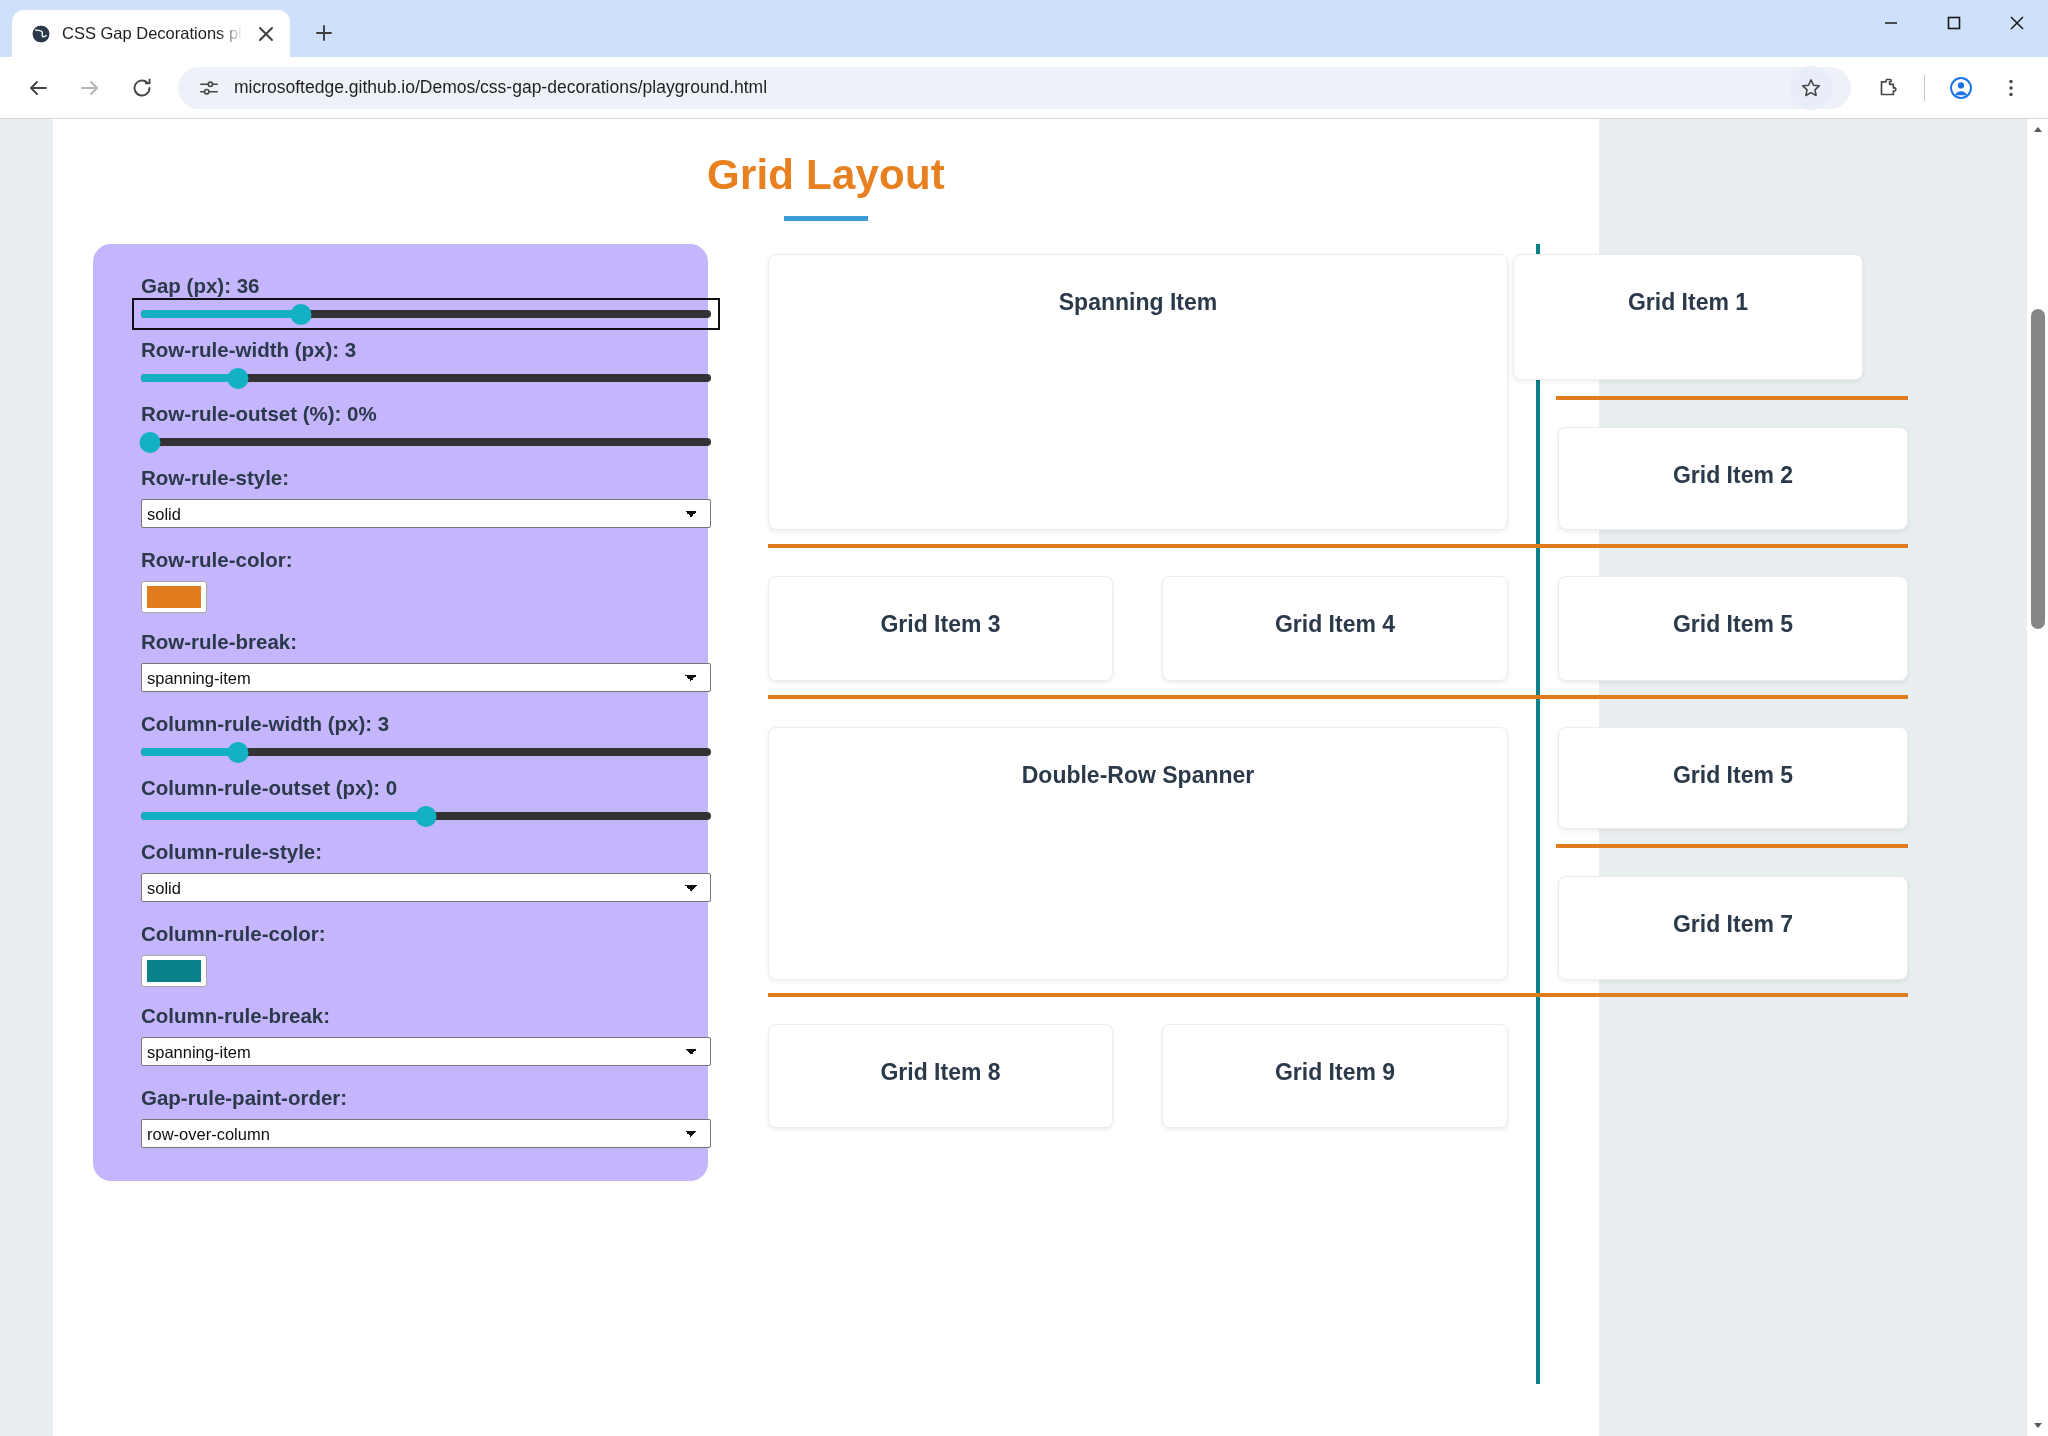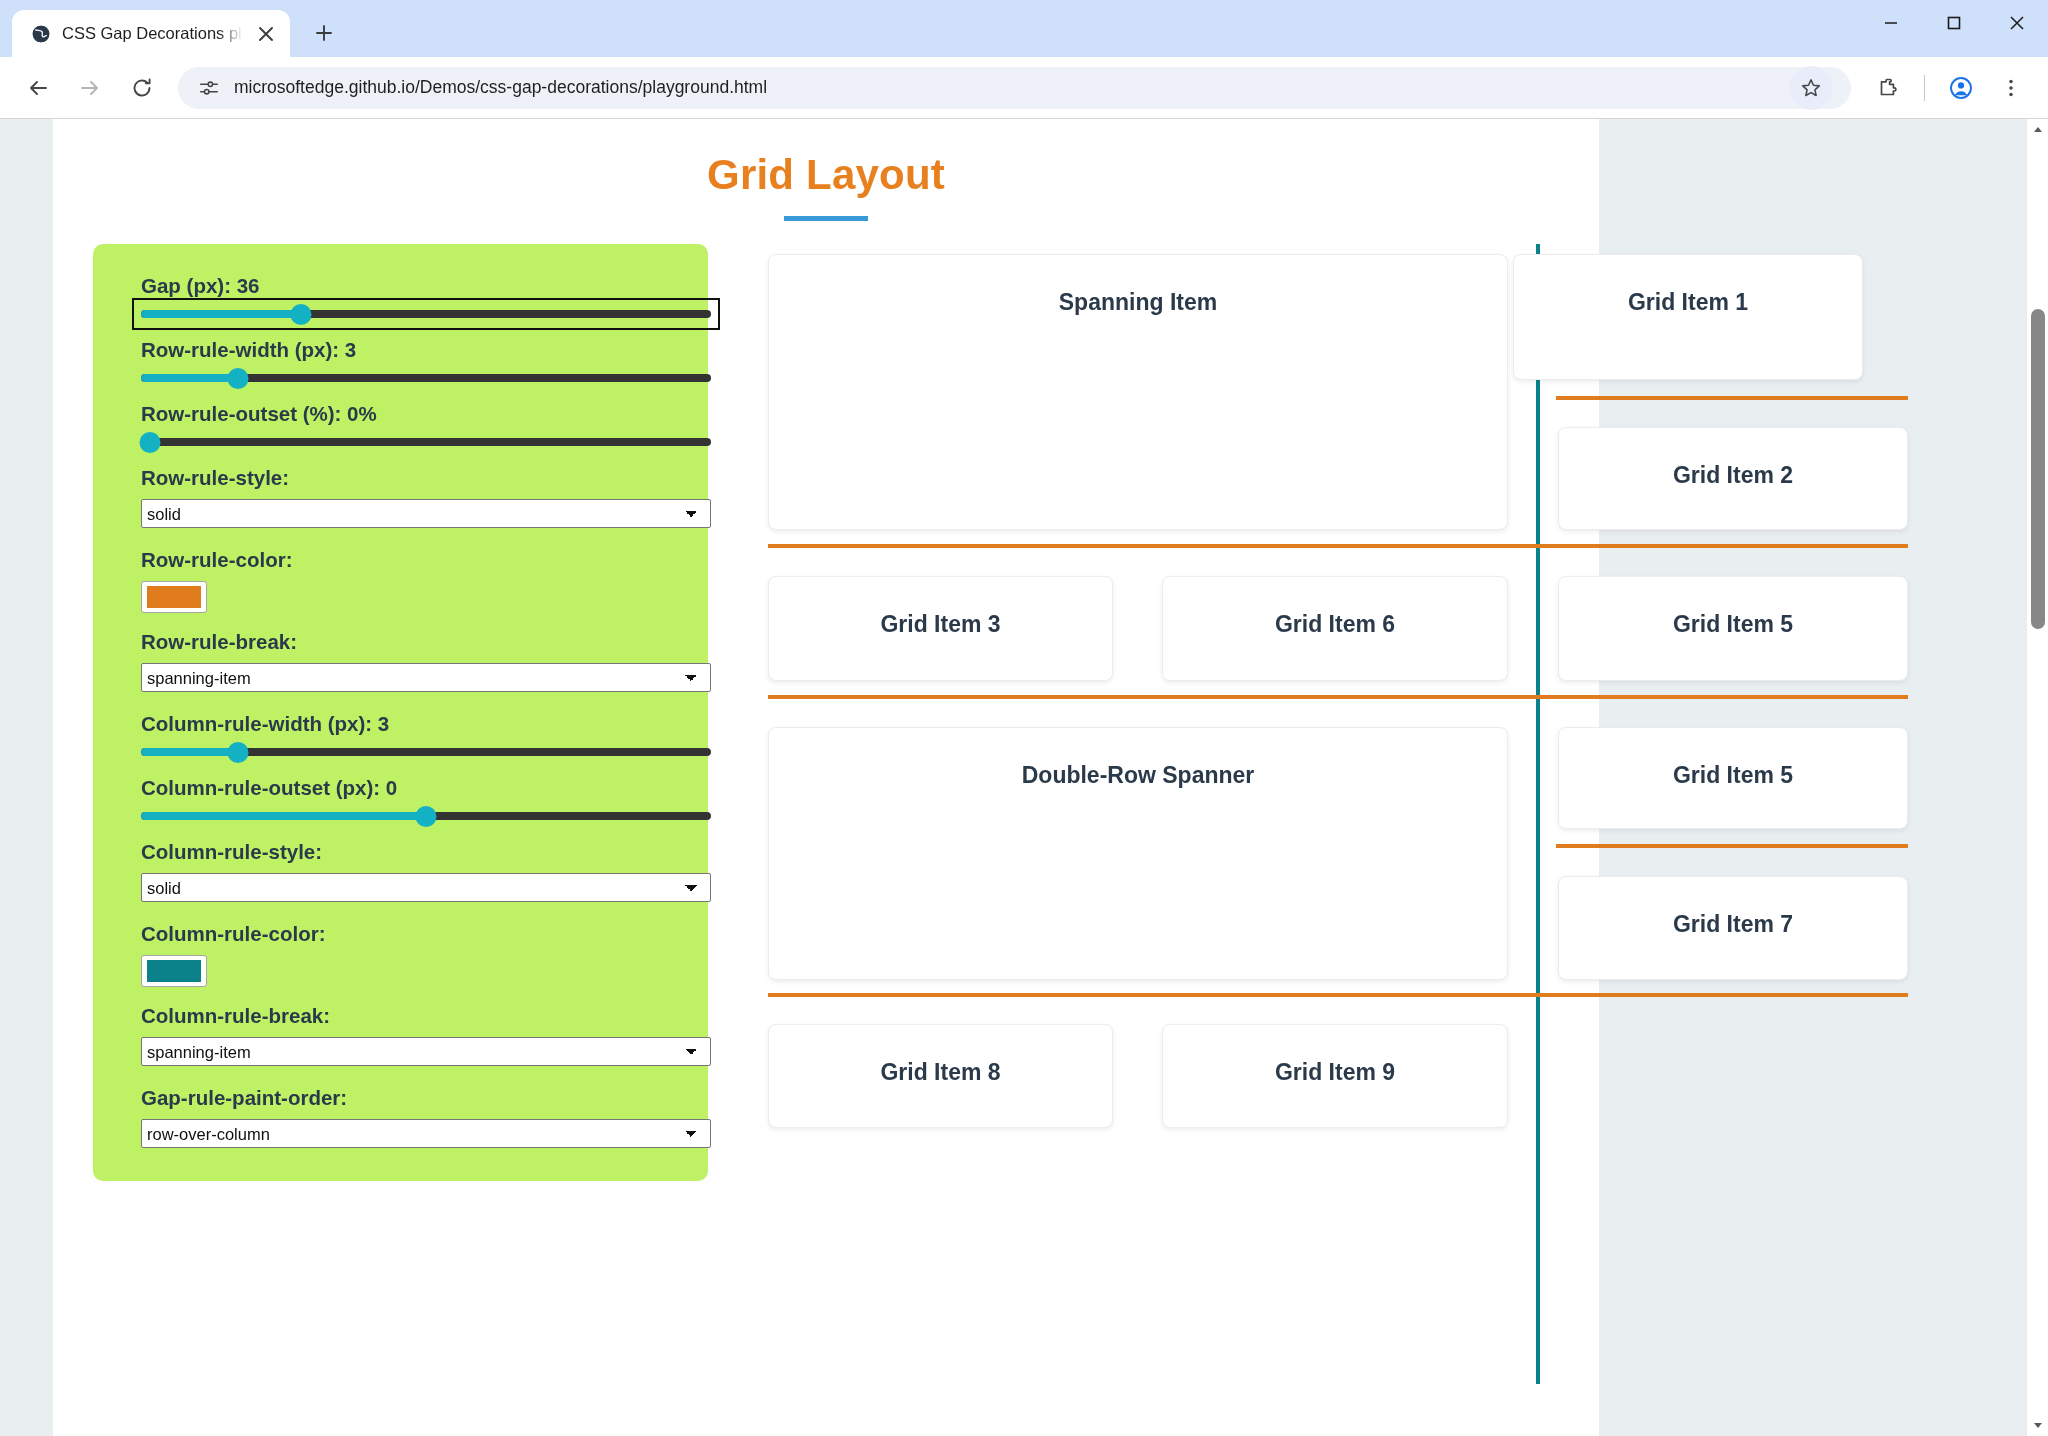--- a/index.html
+++ b/index.html
@@ -109,22 +109,22 @@
     background: #3a9ad9;
     margin: 17px auto 0 auto;
   }
 
   .body-wrap { display: flex; padding: 23px 0 0 0; }
 
   
   .controls {
     width: 615px;
     margin-left: 40px;
-    background: #bef264;
-    border-radius: 10px;
+    background: #c4b5fd;
+    border-radius: 18px;
     padding: 26px 48px 30px 48px;
     align-self: flex-start;
   }
   .ctl-label {
     font-size: 20.5px;
     font-weight: bold;
     color: #2b3a4a;
     margin: 17px 0 9px 0;
   }
   .ctl-label:first-child { margin-top: 4px; }
@@ -421,21 +421,21 @@
             <span>Grid Item 1</span>
           </div>
           <div class="gitem" style="left:790px; top:175px; width:350px; height:103px;">
             <span>Grid Item 2</span>
           </div>
 
           <div class="gitem" style="left:0px; top:324px; width:345px; height:105px;">
             <span>Grid Item 3</span>
           </div>
           <div class="gitem" style="left:394px; top:324px; width:346px; height:105px;">
-            <span>Grid Item 6</span>
+            <span>Grid Item 4</span>
           </div>
           <div class="gitem" style="left:790px; top:324px; width:350px; height:105px;">
             <span>Grid Item 5</span>
           </div>
 
           <div class="gitem" style="left:0px; top:475px; width:740px; height:253px;">
             <span>Double-Row Spanner</span>
           </div>
           <div class="gitem" style="left:790px; top:475px; width:350px; height:102px;">
             <span>Grid Item 5</span>

